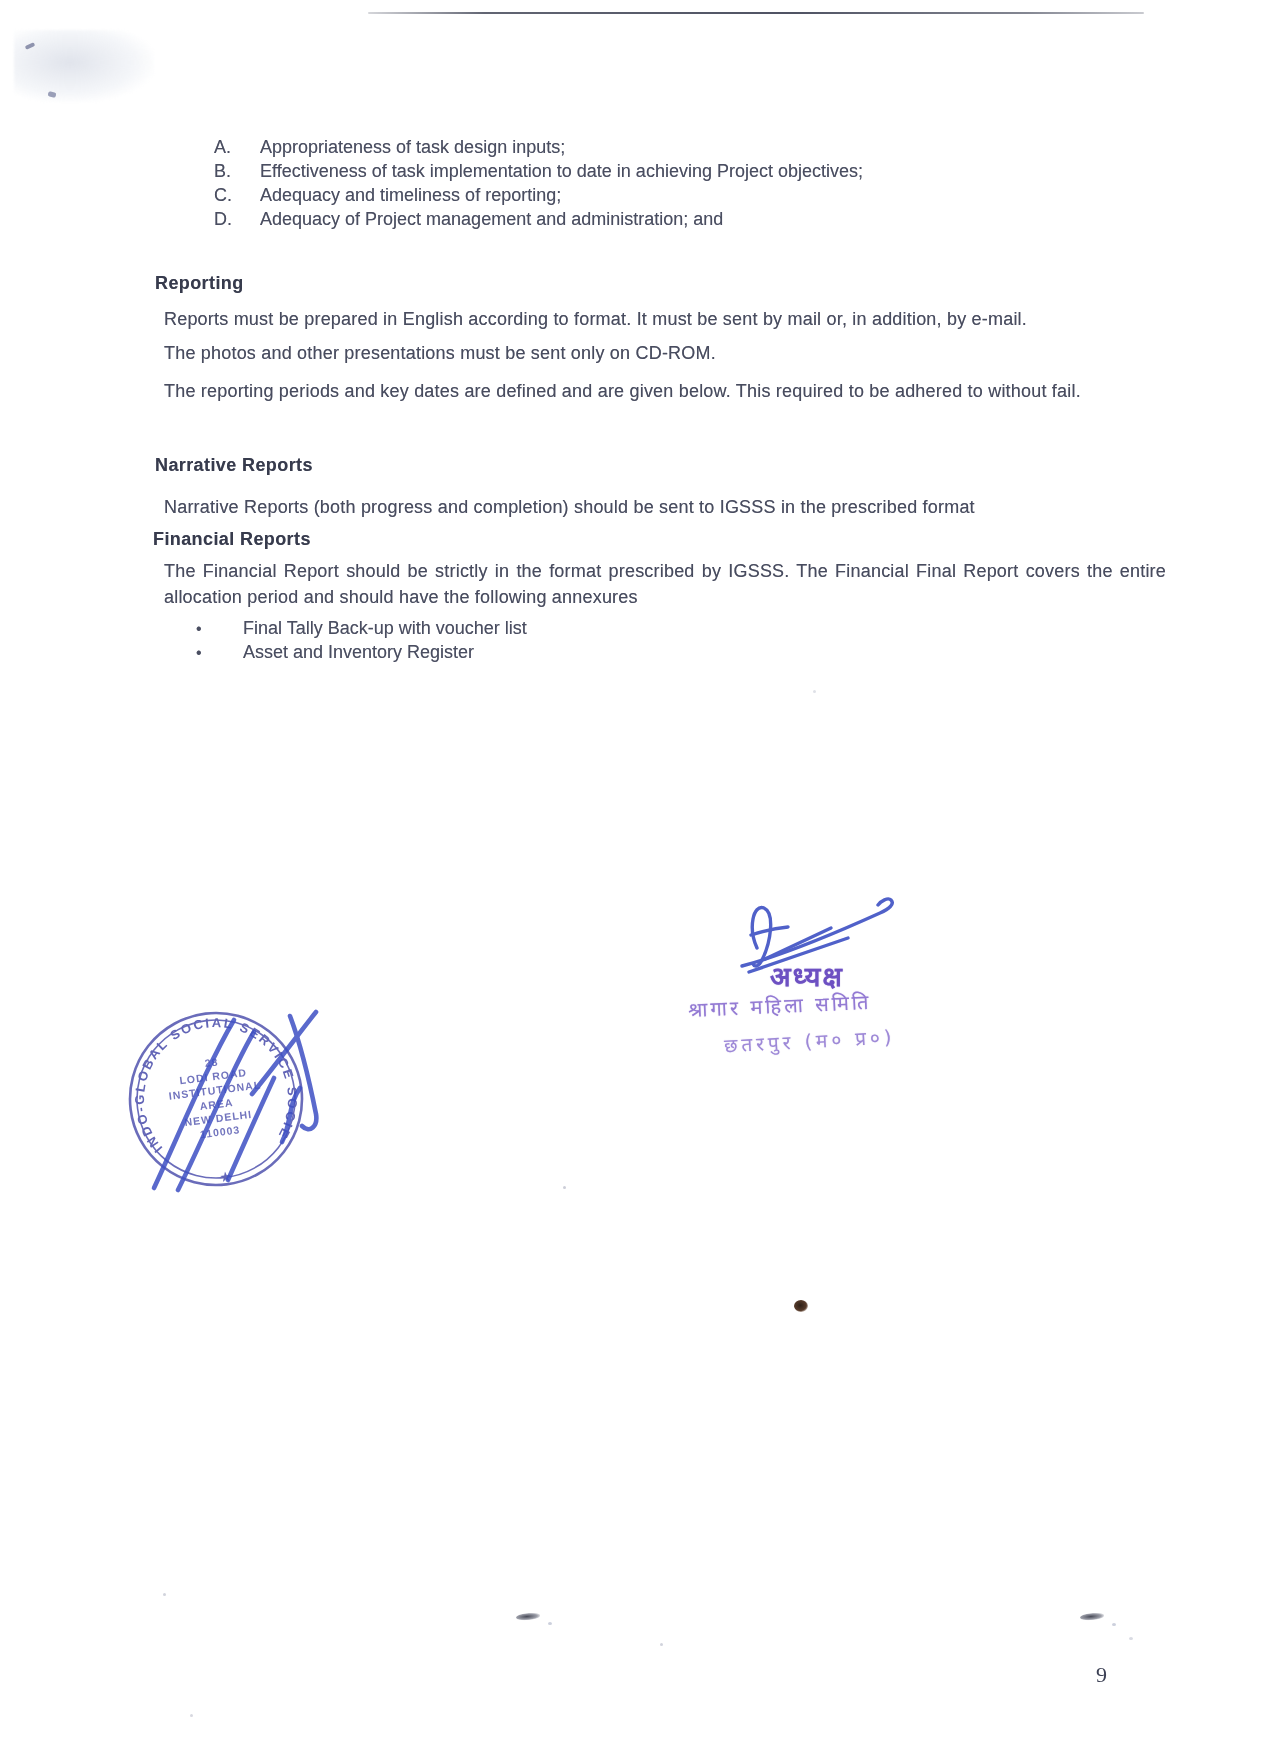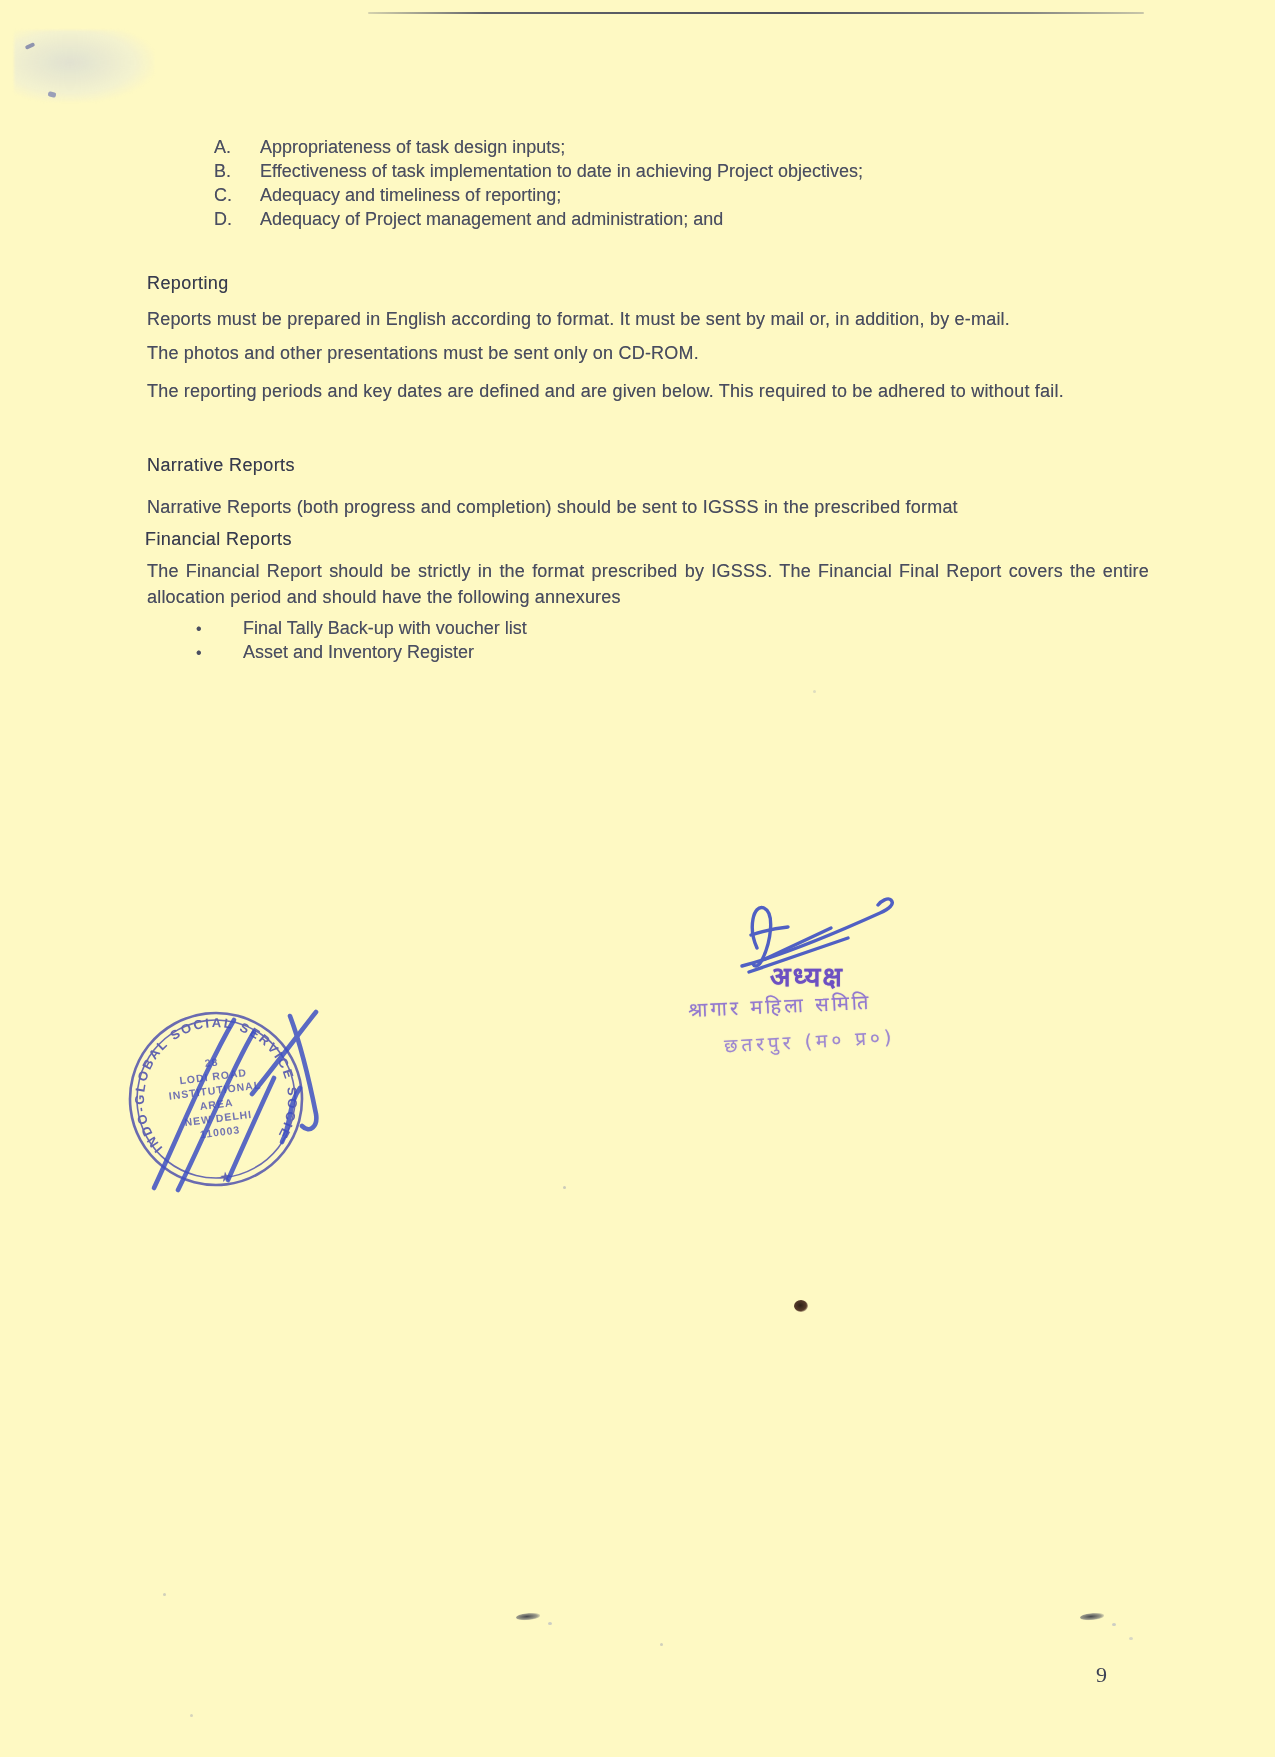--- a/index.html
+++ b/index.html
@@ -1,21 +1,21 @@
 <!DOCTYPE html>
 <html><head>
 <meta charset="utf-8">
 <style>
   * { margin:0; padding:0; box-sizing:border-box; }
   html,body { background:#e9e9e9; }
   .page {
     position:relative;
     width:1275px; height:1757px;
     margin:0 auto;
-    background:#fef9c3;
+    background:#ffffff;
     overflow:hidden;
     font-family:"Liberation Sans", sans-serif;
     color:#474b5e;
   }
   
   .top-rule {
     position:absolute; left:368px; top:12px; width:776px; height:2px;
     background:linear-gradient(90deg, rgba(90,94,110,.25), rgba(70,74,90,.85) 15%, rgba(60,64,82,.9) 55%, rgba(80,84,100,.7) 85%, rgba(100,104,120,.35));
     border-radius:1px;
   }
@@ -33,22 +33,22 @@
   }
   .brown-dot {
     position:absolute; left:794px; top:1300px; width:14px; height:12px;
     background:radial-gradient(ellipse at 45% 45%, #2e2017, #553a2a 55%, rgba(150,120,100,.35) 75%, rgba(200,180,160,0) 90%);
     border-radius:50%;
   }
 
   
   .txt { position:absolute; font-size:18px; line-height:26px; letter-spacing:.2px;
          color:#484c5f; text-shadow:0 0 .5px rgba(72,76,95,.55); }
-  .heading { font-weight:normal; color:#373b4d; letter-spacing:.4px; }
-  .para { width:1002px; }
+  .heading { font-weight:bold; color:#373b4d; letter-spacing:.4px;margin-left:8px; }
+  .para { width:1002px;margin-left:17px; }
   .just { text-align:justify; }
 
   .abc-row { position:absolute; left:214px; width:960px; font-size:18px; color:#4a4e61;
              text-shadow:0 0 .5px rgba(74,78,97,.5); }
   .abc-label { display:inline-block; width:46px; }
 
   .bullet-row { position:absolute; left:196px; font-size:18px; color:#4a4e61;
                 text-shadow:0 0 .5px rgba(74,78,97,.5); }
   .bullet-glyph { display:inline-block; width:47px; font-size:16px; }
 

